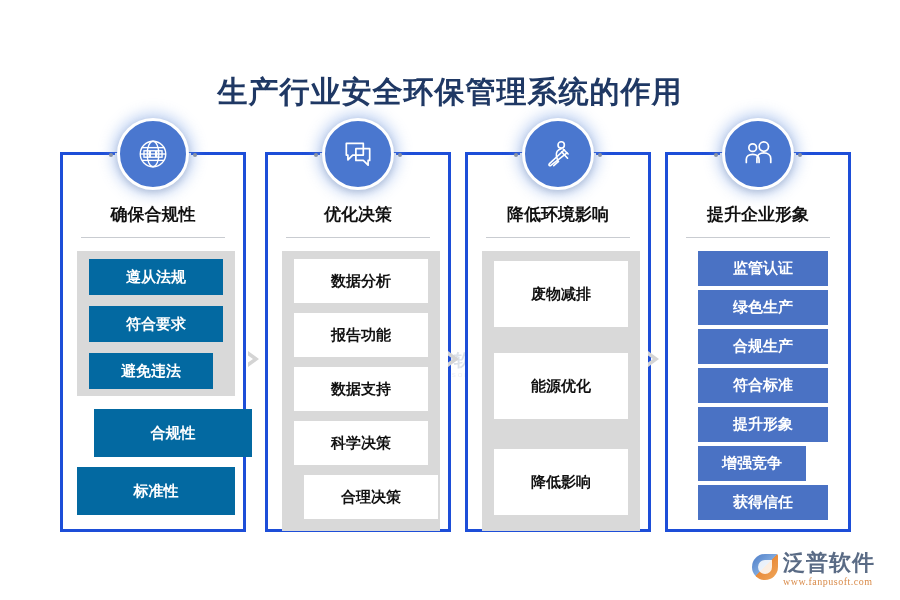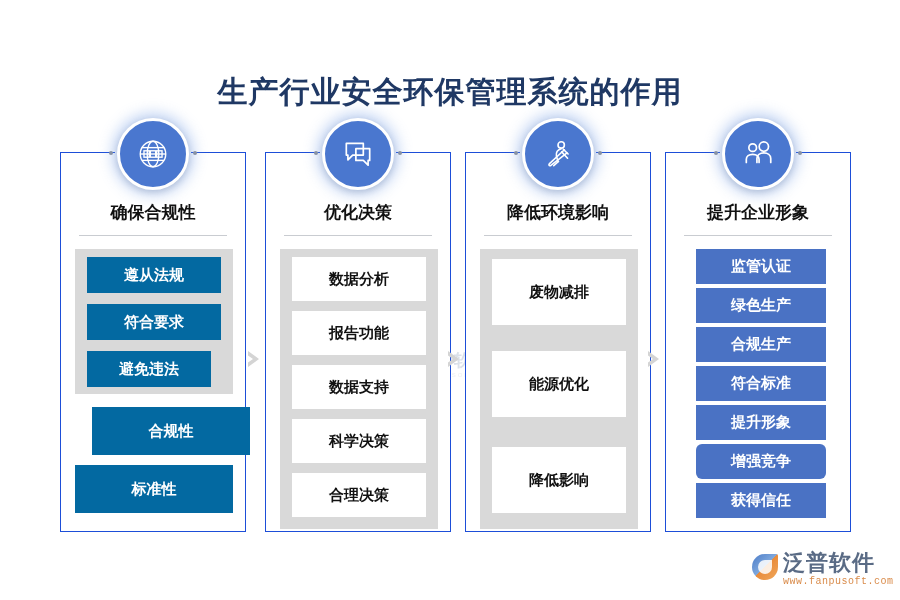--- a/index.html
+++ b/index.html
@@ -40,21 +40,21 @@
     background:linear-gradient(135deg,#5b8fe0,#6fa8dc);
   }
   .wm-txt{display:flex;flex-direction:column;line-height:1;}
   .wm-cn{font-size:17px;font-weight:bold;color:#3f5d8a;letter-spacing:1px;}
   .wm-en{font-size:6px;color:#8fa0b8;letter-spacing:2px;margin-top:3px;}
 
   
   .col{
     position:absolute;top:152px;width:186px;height:380px;
     box-sizing:border-box;
-    border:1px solid #1d4ed8;
+    border:3px solid #1d4ed8;
     background:#ffffff;
   }
   .col#col-1{left:60px;}
   .col#col-2{left:265px;}
   .col#col-3{left:465px;}
   .col#col-4{left:665px;}
 
   
   .col .notch{
     position:absolute;left:50%;top:-2px;transform:translateX(-50%);
@@ -130,21 +130,21 @@
     border-radius:50% 6% 50% 50%;
     background:linear-gradient(135deg,#4a7bc8 0%,#7fa8dd 48%,#e98b3a 49%,#f0a85c 100%);
   }
   .logo-mark:after{
     content:"";position:absolute;left:6px;top:6px;width:14px;height:14px;
     border-radius:50% 0 50% 50%;background:#ffffff;opacity:.85;
   }
   .logo-txt{display:flex;flex-direction:column;line-height:1;}
   .logo-cn{font-size:22px;font-weight:bold;color:#5a6b85;letter-spacing:1px;}
   .logo-en{font-size:10px;color:#d98b4a;letter-spacing:.5px;margin-top:3px;
-           font-family:Liberation Mono, monospace;}
+           font-family:Liberation Serif, serif;}
 </style>
 </head>
 <body>
 
 <div id="stage">
 
   <div class="title">生产行业安全环保管理系统的作用</div>
 
   <div class="watermark">
     <div class="wm-mark"></div>
@@ -177,21 +177,21 @@
     <div class="dot r"></div>
     <div class="col-head">优化决策</div>
     <div class="col-rule"></div>
 
     <div class="gray-box" style="left:14px;top:96px;width:158px;height:280px;"></div>
 
     <div class="item white" style="left:26px;top:104px;width:134px;height:44px;">数据分析</div>
     <div class="item white" style="left:26px;top:158px;width:134px;height:44px;">报告功能</div>
     <div class="item white" style="left:26px;top:212px;width:134px;height:44px;">数据支持</div>
     <div class="item white" style="left:26px;top:266px;width:134px;height:44px;">科学决策</div>
-    <div class="item white" style="left:26px;top:320px;width:134px;height:44px;">合理决策</div>
+    <div class="item white" style="left:36px;top:320px;width:134px;height:44px;">合理决策</div>
   </div>
 
   <div class="col" id="col-3">
     <div class="notch"></div>
     <div class="dot l"></div>
     <div class="dot r"></div>
     <div class="col-head">降低环境影响</div>
     <div class="col-rule"></div>
 
     <div class="gray-box" style="left:14px;top:96px;width:158px;height:280px;"></div>
@@ -206,21 +206,21 @@
     <div class="dot l"></div>
     <div class="dot r"></div>
     <div class="col-head">提升企业形象</div>
     <div class="col-rule"></div>
 
     <div class="item blue-light" style="left:30px;top:96px;width:130px;height:35px;">监管认证</div>
     <div class="item blue-light" style="left:30px;top:135px;width:130px;height:35px;">绿色生产</div>
     <div class="item blue-light" style="left:30px;top:174px;width:130px;height:35px;">合规生产</div>
     <div class="item blue-light" style="left:30px;top:213px;width:130px;height:35px;">符合标准</div>
     <div class="item blue-light" style="left:30px;top:252px;width:130px;height:35px;">提升形象</div>
-    <div class="item blue-light" style="left:30px;top:291px;width:130px;height:35px;border-radius:6px;">增强竞争</div>
+    <div class="item blue-light" style="left:30px;top:291px;width:108px;height:35px;">增强竞争</div>
     <div class="item blue-light" style="left:30px;top:330px;width:130px;height:35px;">获得信任</div>
   </div>
 
   <div class="circle" id="circle-1">
     <svg viewBox="0 0 32 32" fill="none" stroke="#ffffff" stroke-width="1.3">
       <circle cx="16" cy="16" r="12"></circle>
       <ellipse cx="16" cy="16" rx="5.5" ry="12"></ellipse>
       <line x1="4" y1="16" x2="28" y2="16"></line>
       <line x1="5.6" y1="10" x2="26.4" y2="10"></line>
       <line x1="5.6" y1="22" x2="26.4" y2="22"></line>

